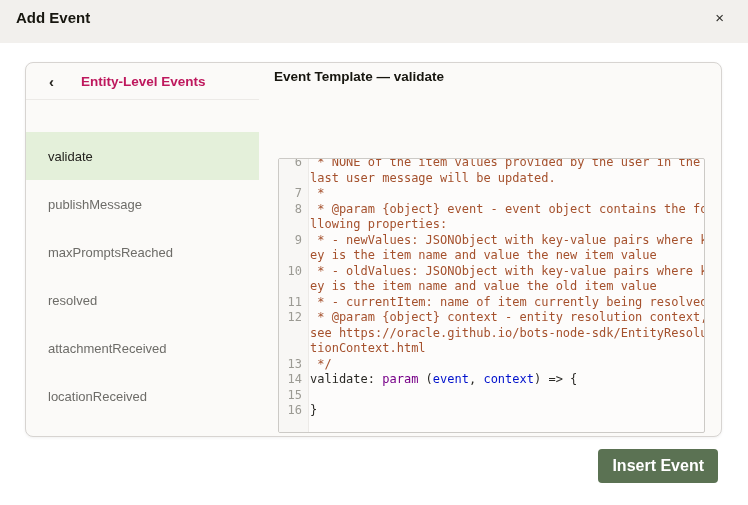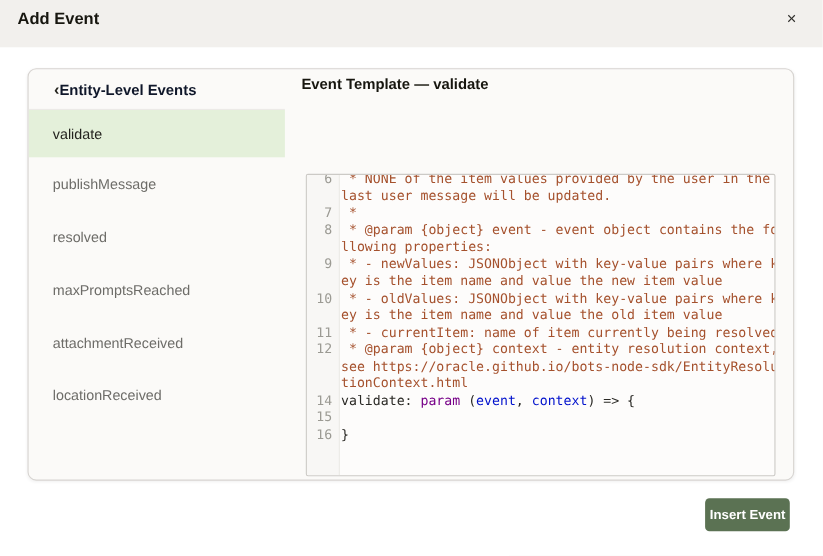--- a/index.html
+++ b/index.html
@@ -49,33 +49,34 @@
     height:37px; flex:none;
     display:flex; align-items:center;
     padding-left:23px;
     border-bottom:1px solid #eceae7;
   }
   .back-btn {
     background:none; border:none; cursor:pointer;
     font-size:15px; font-weight:bold; color:#25241f;
     padding:0; line-height:1;
   }
-  .side-title { font-size:13.5px; font-weight:bold; color:#0f172a; }
+  .side-title { font-size:13.5px; font-weight:bold; color:#be185d; margin-left:27px; }
   .side-item {
     height:48px;
     display:flex; align-items:center;
     padding-left:22px;
     font-size:13px;
     color:#6d6c68;
     cursor:pointer;
   }
   .side-item.selected {
-    height:43px;
+    height:48px;
     background:var(--selected-bg);
     color:#23221e;
+    margin-top:32px;
   }
 
   
   .content { flex:1; position:relative; }
   .content-title {
     position:absolute; left:15px; top:6px;
     font-size:13.5px; font-weight:bold; color:#17160f;
   }
   .cb-row {
     position:absolute; right:22px; top:124px;
@@ -131,22 +132,22 @@
 
   
   .insert-btn {
     position:absolute;
     right:30px; bottom:22px;
     background:var(--button-bg);
     color:#ffffff;
     border:none;
     border-radius:4px;
     font-family:"Liberation Sans", sans-serif;
-    font-size:12px; font-weight:bold;
-    padding:8px 4px;
+    font-size:16px; font-weight:bold;
+    padding:8px 14px;
     cursor:pointer;
   }
 </style>
 </head>
 <body>
 
 <div class="dlg-header">
   <span class="dlg-title">Add Event</span>
   <button class="dlg-close">×</button>
 </div>
@@ -154,22 +155,22 @@
 <div class="panel">
 
   <div class="sidebar">
     <div class="side-header">
       <button class="back-btn">‹</button>
       <span class="side-title">Entity-Level Events</span>
     </div>
     <div>
         <div class="side-item selected">validate</div>
         <div class="side-item">publishMessage</div>
+        <div class="side-item">maxPromptsReached</div>
         <div class="side-item">resolved</div>
-        <div class="side-item">maxPromptsReached</div>
         <div class="side-item">attachmentReceived</div>
         <div class="side-item">locationReceived</div>
       </div>
   </div>
 
   <div class="content">
     <div class="content-title">Event Template — validate</div>
 
     <div class="cb-row">
       <div class="checkbox"></div>
@@ -224,20 +225,24 @@
           </div>
           <div class="crow">
             <span class="gut"></span>
             <span class="codecell"><span class="c-comment">see https://oracle.github.io/bots-node-sdk/EntityResolu</span></span>
           </div>
           <div class="crow">
             <span class="gut"></span>
             <span class="codecell"><span class="c-comment">tionContext.html</span></span>
           </div>
           <div class="crow">
+            <span class="gut">13</span>
+            <span class="codecell"><span class="c-comment"> */</span></span>
+          </div>
+          <div class="crow">
             <span class="gut">14</span>
             <span class="codecell"><span class="c-plain">validate: </span><span class="c-keyword">param</span><span class="c-plain"> (</span><span class="c-def">event</span><span class="c-plain">, </span><span class="c-def">context</span><span class="c-plain">) =&gt; {</span></span>
           </div>
           <div class="crow">
             <span class="gut">15</span>
             <span class="codecell">&nbsp;</span>
           </div>
           <div class="crow">
             <span class="gut">16</span>
             <span class="codecell"><span class="c-plain">}</span></span>

